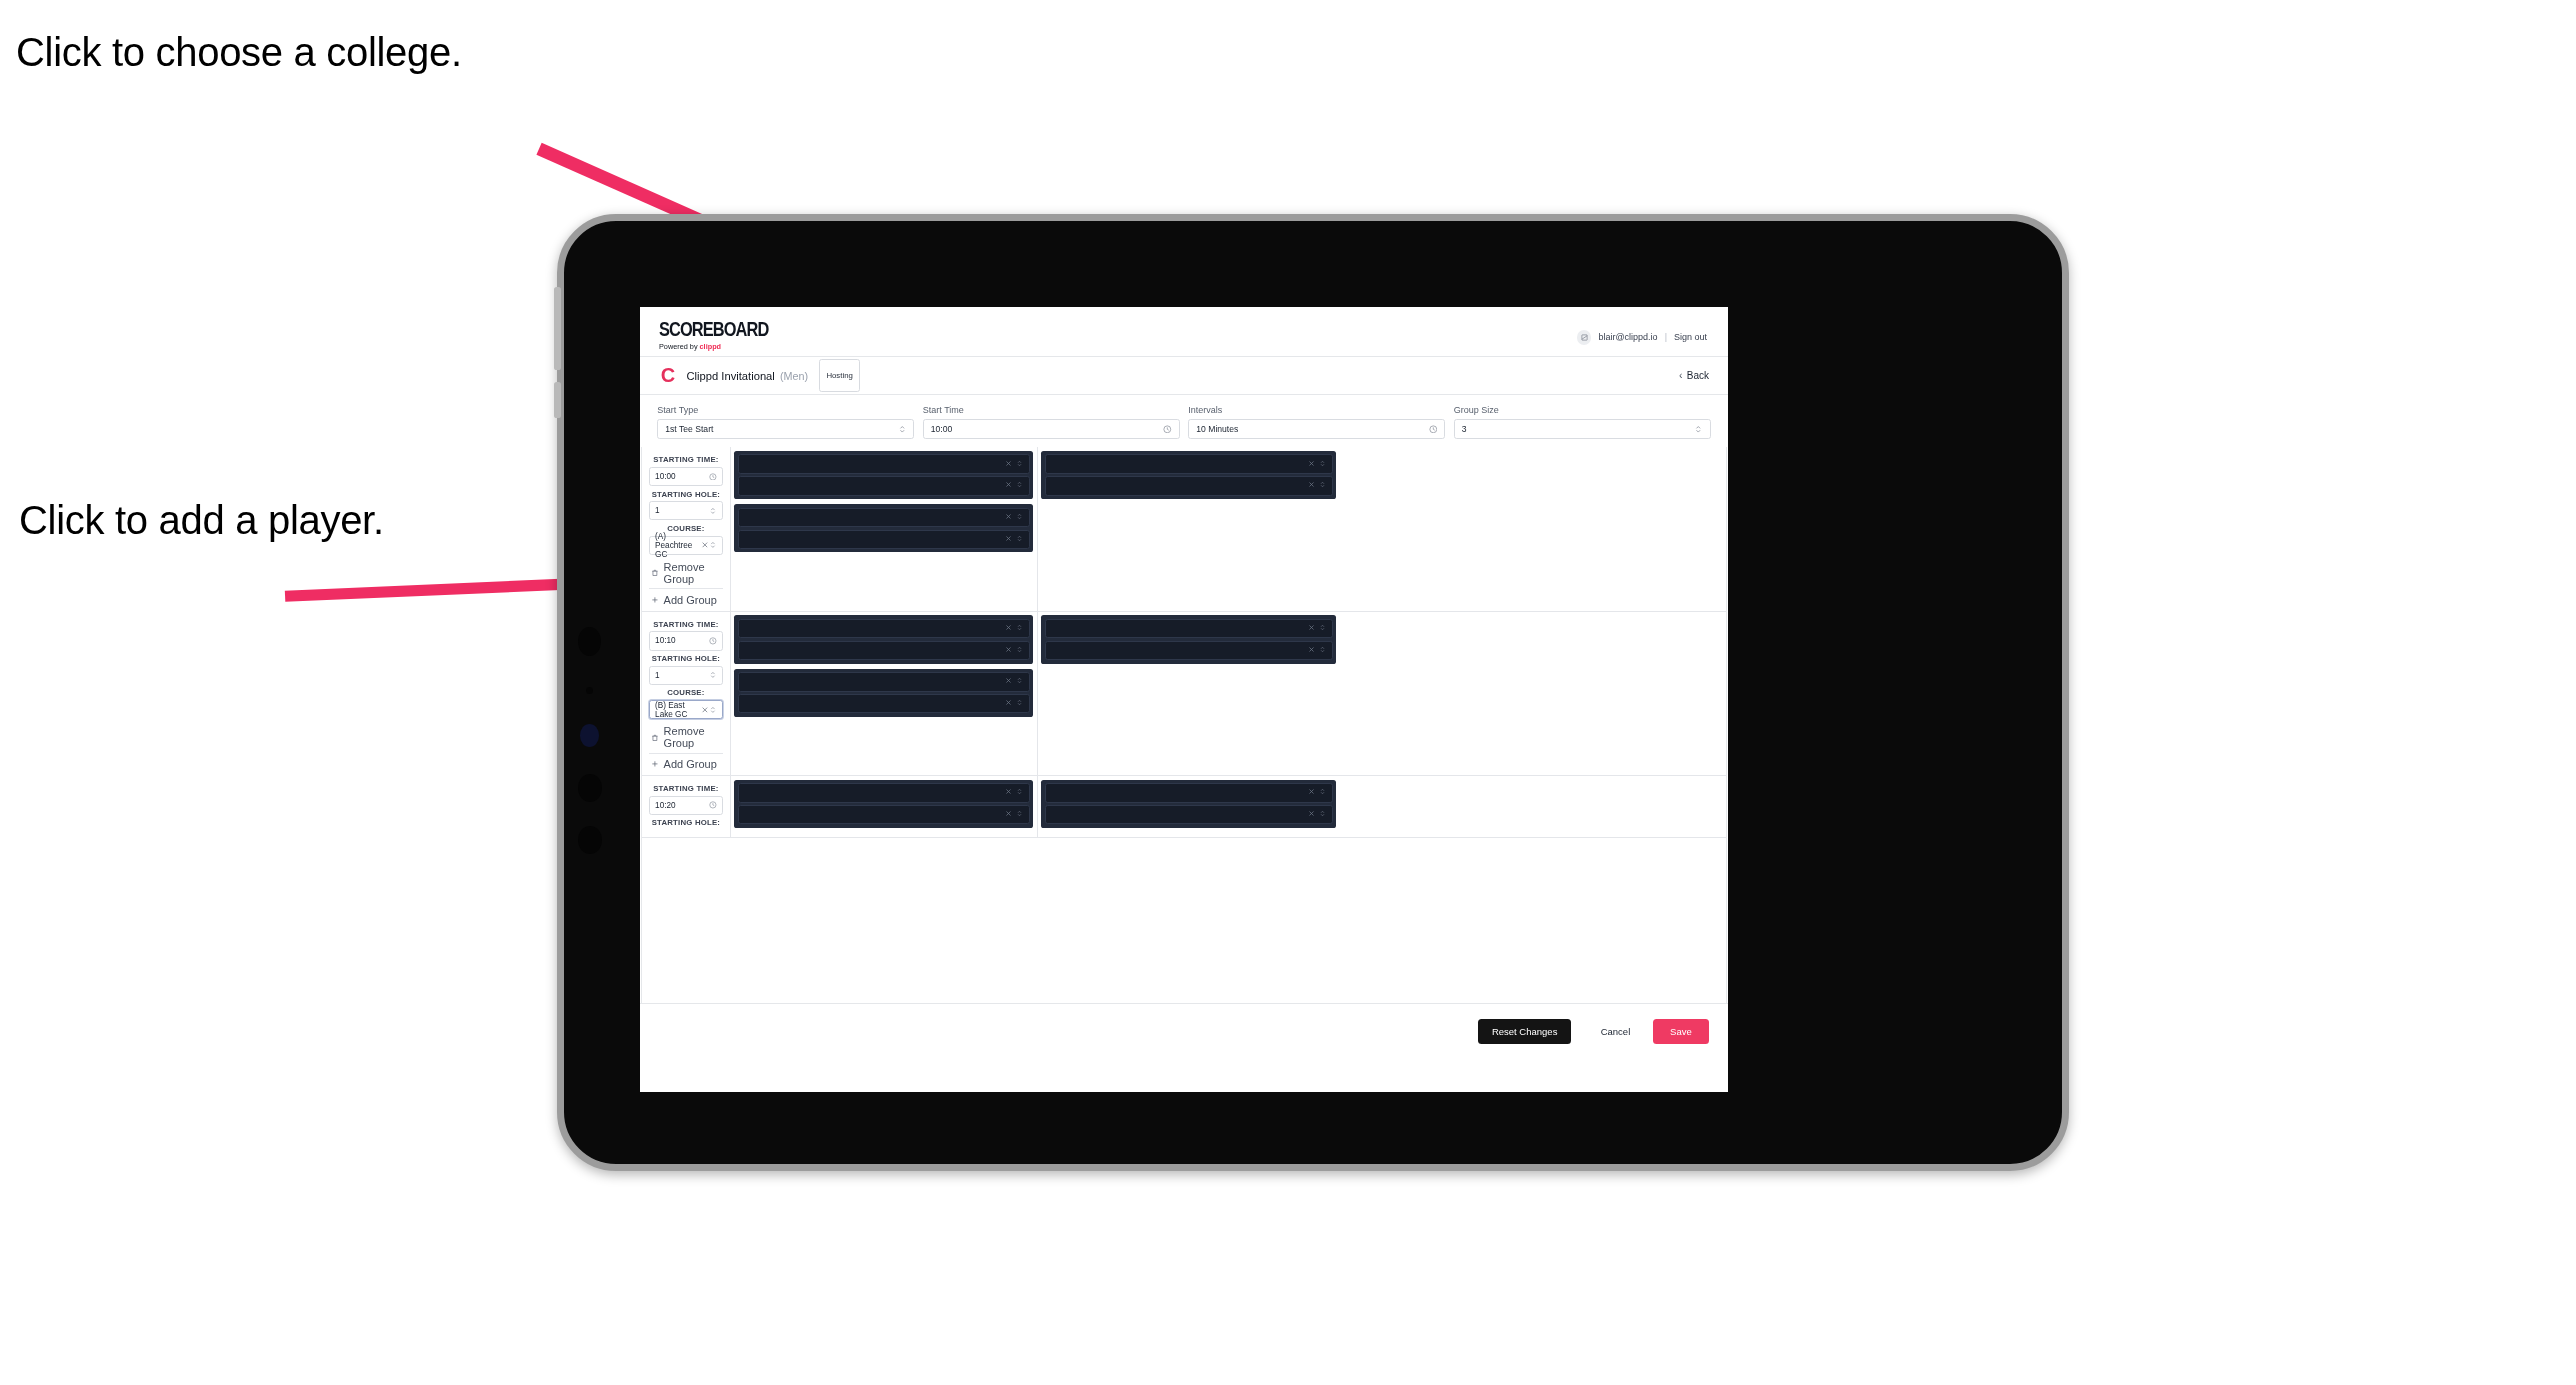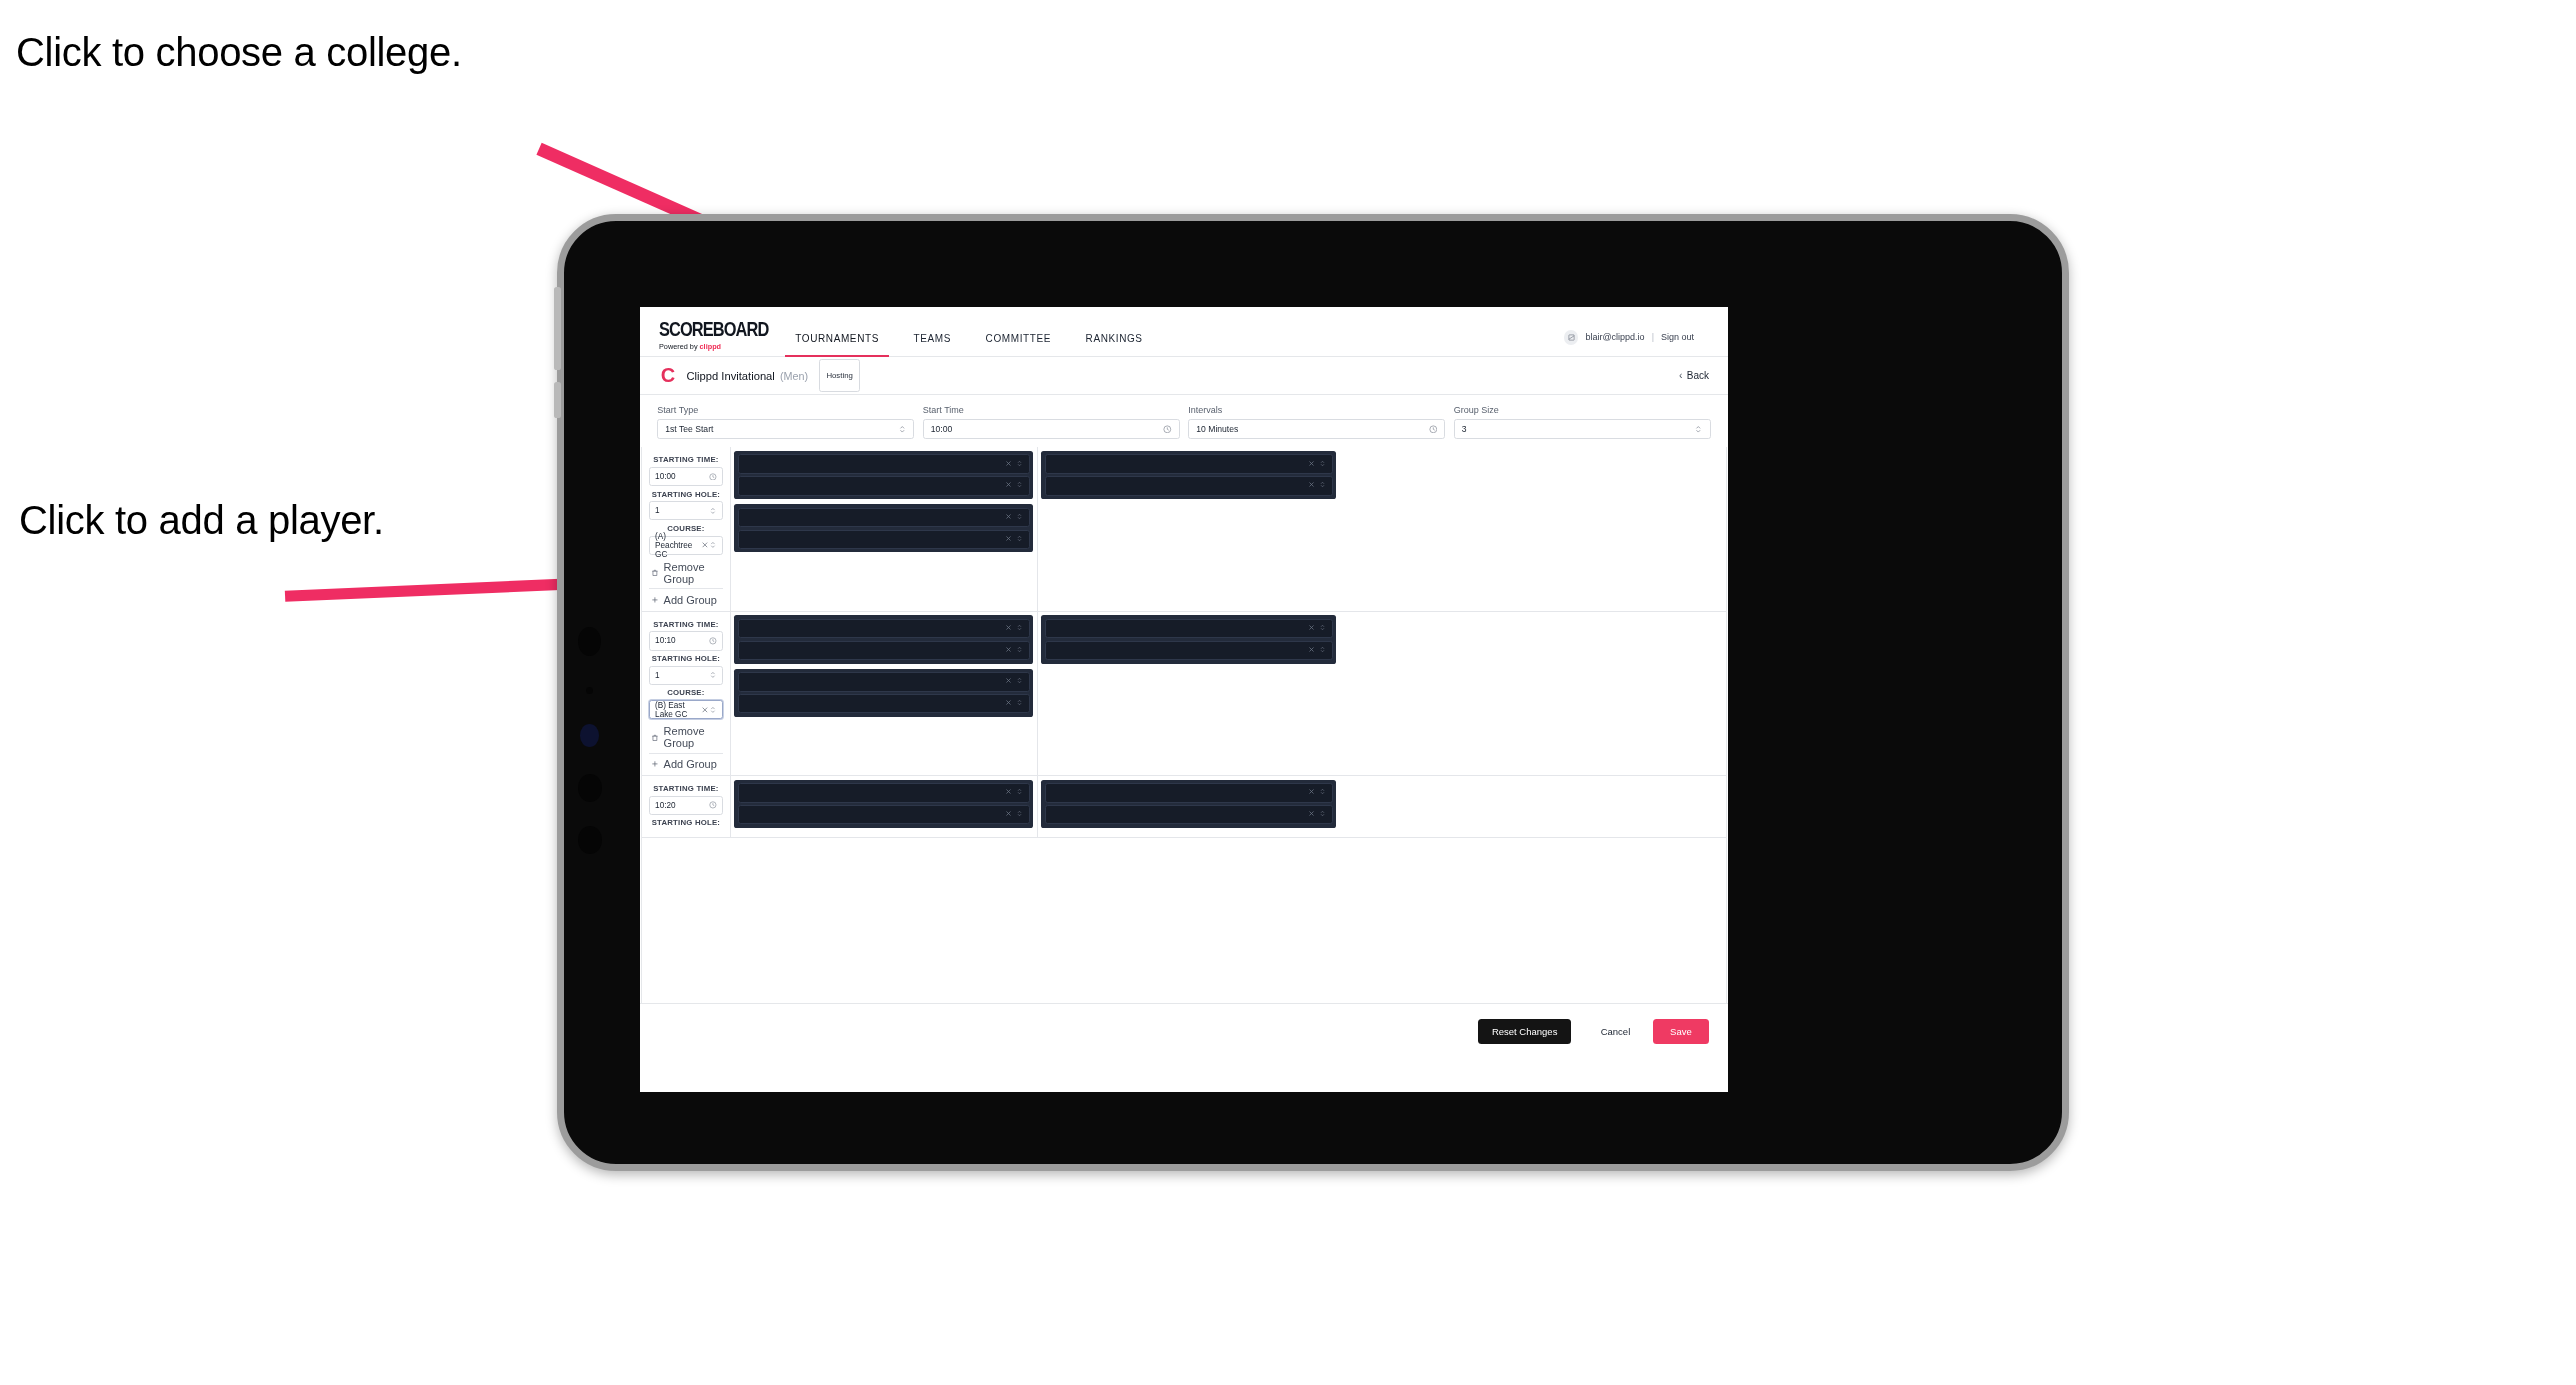--- a/index.html
+++ b/index.html
@@ -46,21 +46,21 @@
   #topbar{height:49px;border-bottom:0.9px solid #e5e7ea;display:flex;align-items:flex-end;position:relative;background:#fff;}
   #brand{padding-left:19px;padding-bottom:6px;width:95px;}
   #brand .sb{font-size:16.4px;font-weight:900;letter-spacing:-0.9px;color:#11161f;line-height:1;
              font-family:"Liberation Sans", sans-serif;transform:scaleY(1.18);transform-origin:left bottom;}
   #brand .pb{font-size:7.3px;color:#11161f;margin-top:4.3px;line-height:1;}
   #brand .pb i{color:#ef2d56;font-style:normal;font-weight:700;}
   #navtabs{display:flex;align-items:flex-end;height:100%;margin-left:24px;}
   .navtab{font-size:10px;letter-spacing:0.6px;color:#1b2330;padding:0 17.3px 12px 17.3px;cursor:pointer;position:relative;}
   .navtab.active{color:#11161f;}
   .navtab.active:after{content:"";position:absolute;left:7px;right:7px;bottom:-0.9px;height:1.7px;background:#e5305c;}
-  #userbox{position:absolute;right:34px;bottom:11.2px;display:flex;align-items:center;gap:7px;font-size:9px;color:#3a4150;}
+  #userbox{position:absolute;right:21px;bottom:11.2px;display:flex;align-items:center;gap:7px;font-size:9px;color:#3a4150;}
   #avatar{width:14.7px;height:14.7px;border-radius:50%;background:#eceef1;display:flex;align-items:center;justify-content:center;}
   #avatar svg{width:7px;height:7px;}
   #userbox .sep{color:#b9bec7;}
   #userbox a{color:#3a4150;text-decoration:none;cursor:pointer;}
 
   
   #tbar{height:37px;border-bottom:0.9px solid #e5e7ea;display:flex;align-items:center;padding:0 19px;position:relative;}
   #tlogo{width:18px;height:18px;margin-right:9.5px;display:flex;align-items:center;justify-content:center;}
   #tlogo span{font-size:20px;font-weight:900;color:#e5305c;line-height:.85;font-family:"Liberation Sans",sans-serif;}
   #tname{font-size:11.2px;color:#11161f;}
@@ -143,26 +143,20 @@
   <div class="spk" id="spk5"></div>
 </div>
 
 <div id="app">
 
   <div id="topbar">
     <div id="brand">
       <div class="sb">SCOREBOARD</div>
       <div class="pb"><span>Powered by </span><i>clippd</i></div>
     </div>
-    <div id="navtabs">
-      <div class="navtab active">TOURNAMENTS</div>
-      <div class="navtab">TEAMS</div>
-      <div class="navtab">COMMITTEE</div>
-      <div class="navtab">RANKINGS</div>
-    </div>
     <div id="userbox">
       <div id="avatar">
         <svg viewBox="0 0 16 16" fill="none" stroke="#7b818c" stroke-width="1.6">
             <rect x="2" y="2" width="12" height="12" rx="1"></rect>
             <path d="M2 12 L14 4"></path>
           </svg>
       </div>
       <span>blair@clippd.io</span>
       <span class="sep">|</span>
       <a>Sign out</a>

